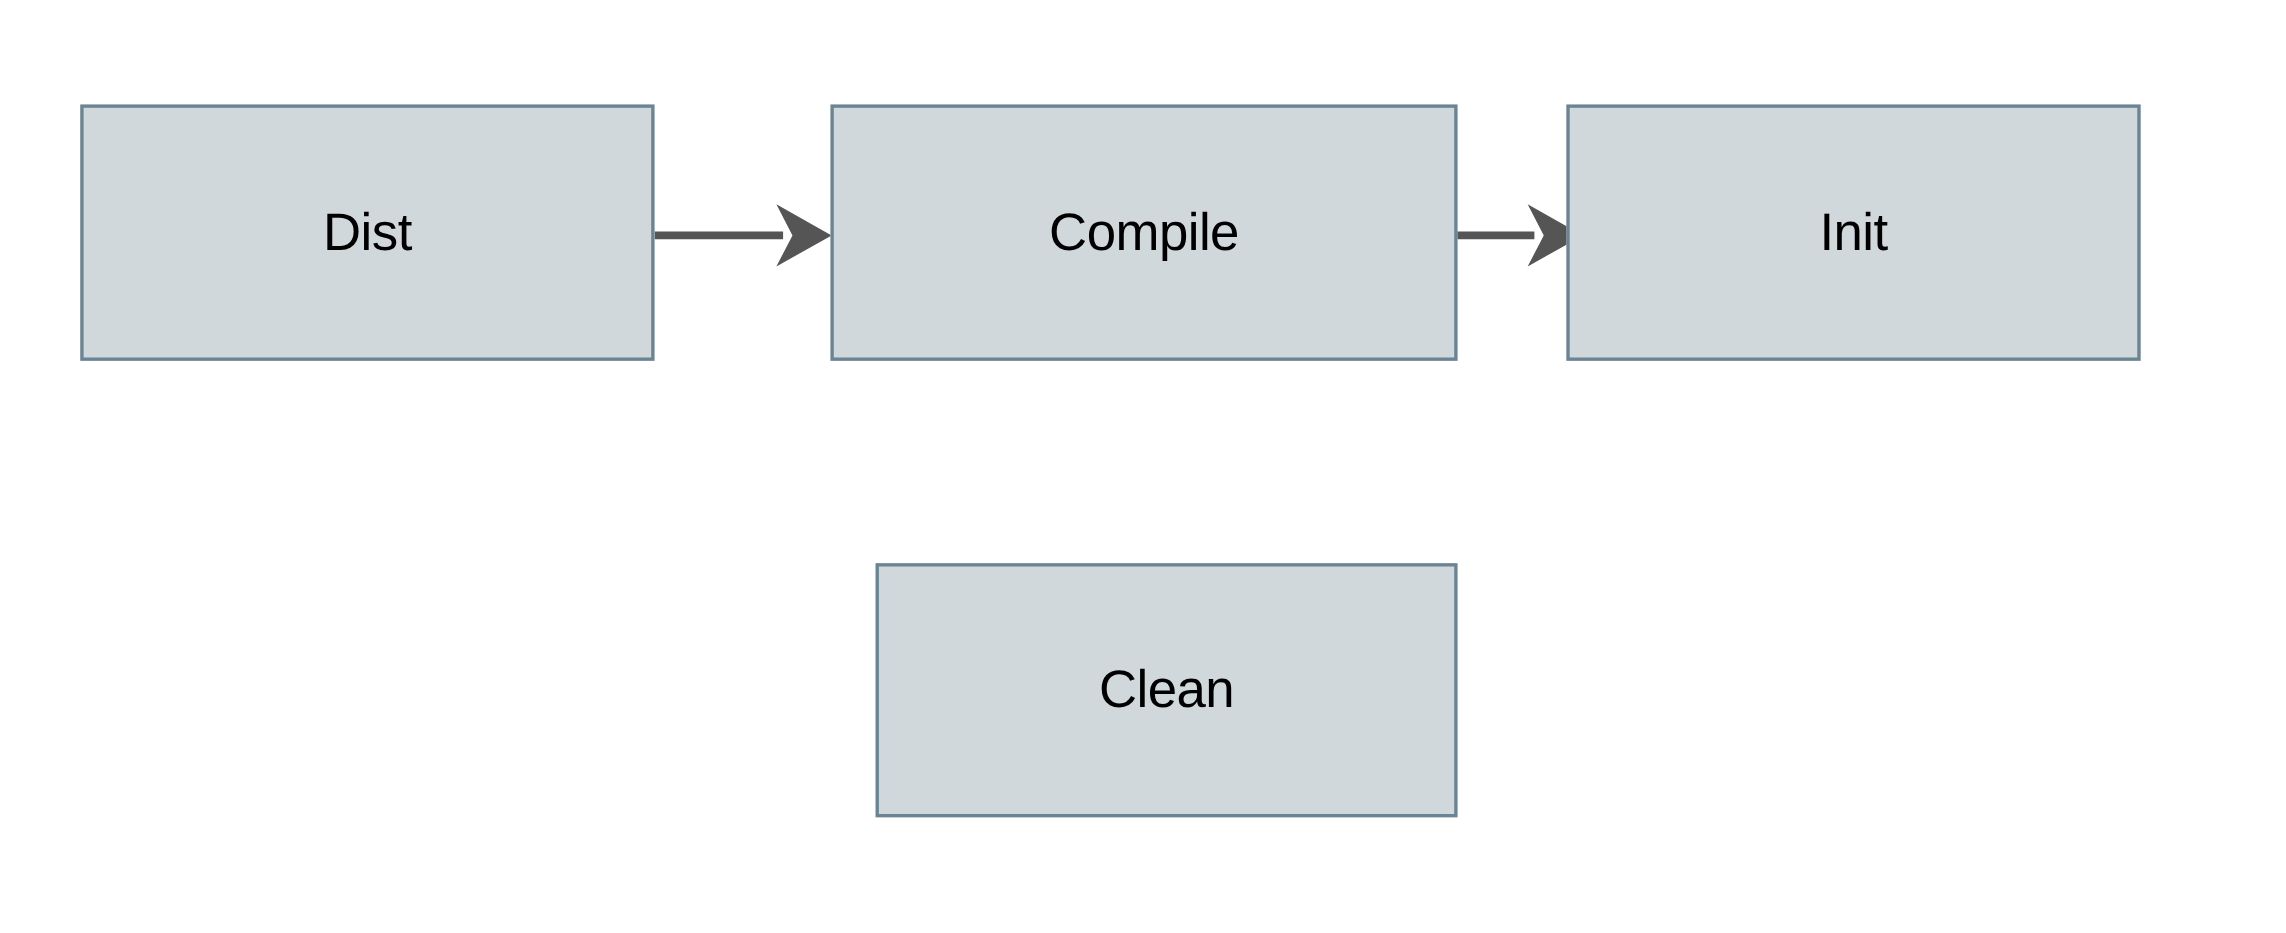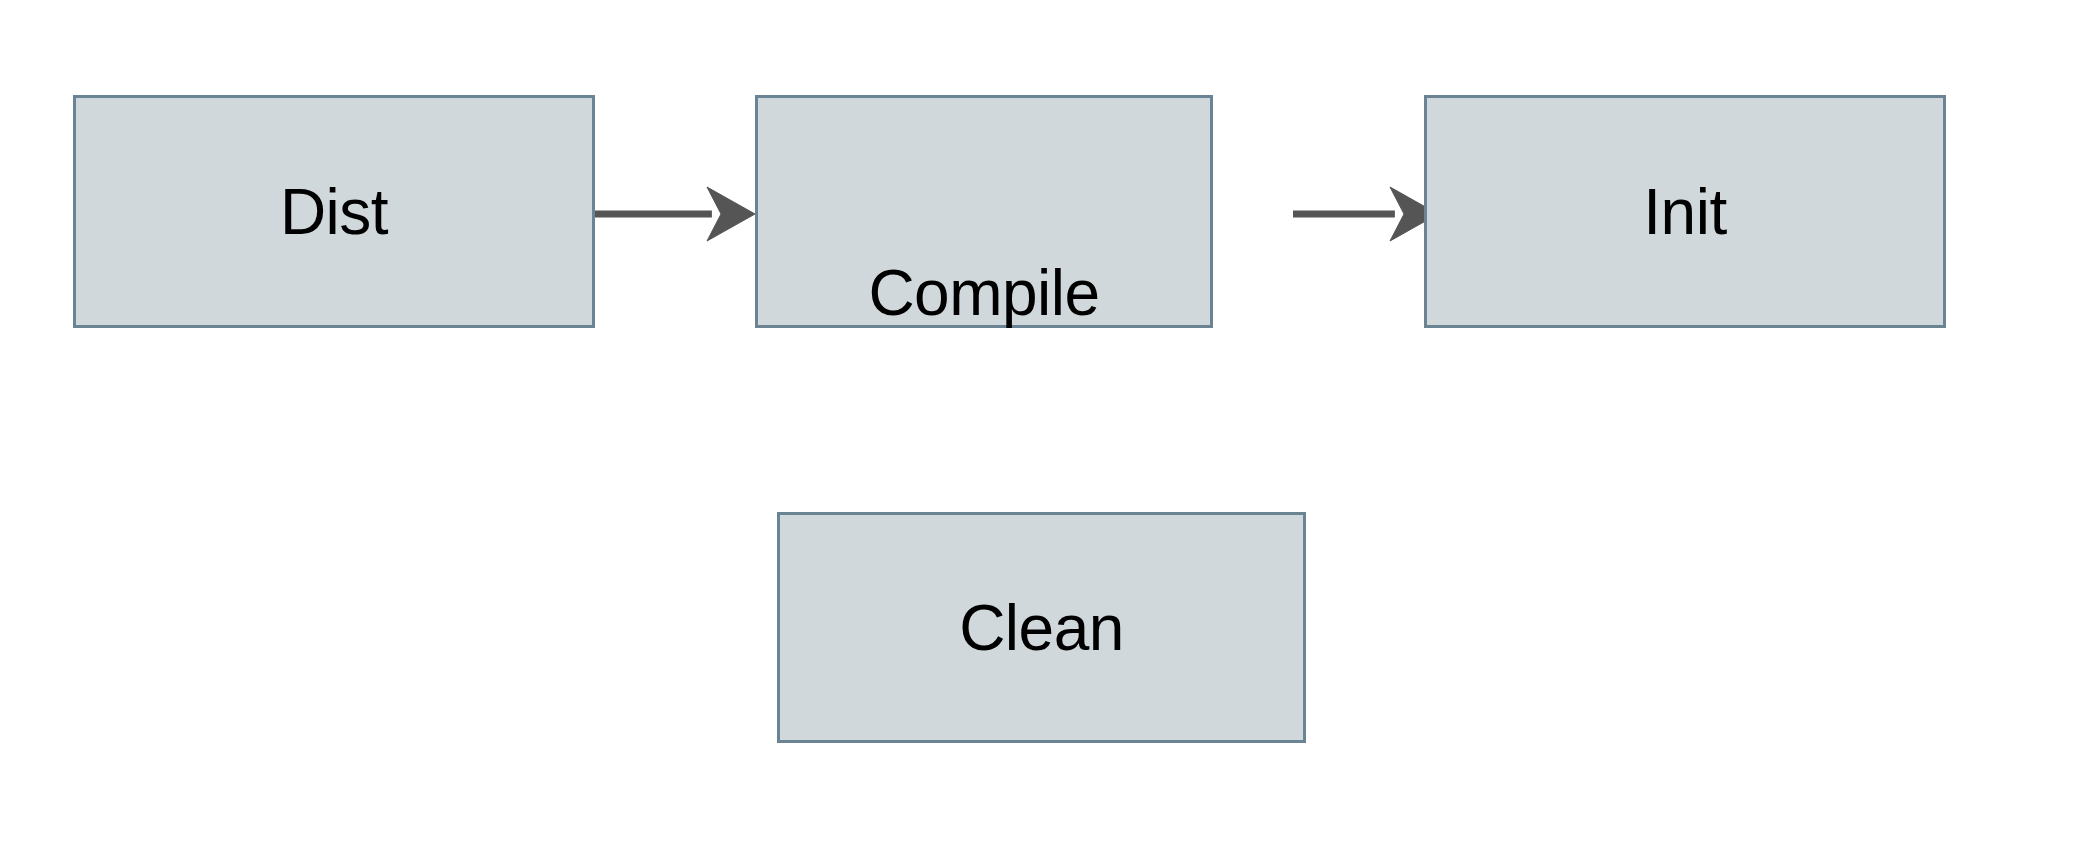--- a/index.html
+++ b/index.html
@@ -22,21 +22,21 @@
     position: absolute;
     box-sizing: border-box;
     background: #d0d8dc;
     border: 3px solid #6b8494;
     display: flex;
     align-items: center;
     justify-content: center;
   }
   .node-label {
     font-family: "Liberation Sans", sans-serif;
-    font-size: 64px;
+    font-size: 48px;
     font-weight: 400;
     line-height: 1;
     color: #000000;
     letter-spacing: -0.5px;
     white-space: nowrap;
     user-select: none;
   }
   .edge-layer {
     position: absolute;
     left: 0;
@@ -77,25 +77,25 @@
           <line x1="1293" y1="214" x2="1394.9" y2="214" class="edge-line" stroke="#555555" stroke-width="7"></line>
           <polygon points="1438.00,214.00 1390.00,241.00 1404.00,214.00 1390.00,187.00" class="edge-head" fill="#555555" stroke="#555555"></polygon>
         </g>
     </svg>
   </div>
 
   <div class="node" style="left: 73px; top: 95px; width: 522px; height: 233px; background: rgb(208, 216, 220); border-color: rgb(107, 132, 148); border-width: 3px;">
     <span class="node-label">Dist</span>
   </div>
 
-  <div class="node" style="left: 755px; top: 95px; width: 458px; height: 233px; background: rgb(208, 216, 220); border-color: rgb(107, 132, 148); border-width: 3px; align-items: flex-end;">
+  <div class="node" style="left: 755px; top: 95px; width: 570px; height: 233px; background: rgb(208, 216, 220); border-color: rgb(107, 132, 148); border-width: 3px;">
     <span class="node-label">Compile</span>
   </div>
 
   <div class="node" style="left: 1424px; top: 95px; width: 522px; height: 233px; background: rgb(208, 216, 220); border-color: rgb(107, 132, 148); border-width: 3px;">
     <span class="node-label">Init</span>
   </div>
 
-  <div class="node" style="left: 777px; top: 512px; width: 529px; height: 231px; background: rgb(208, 216, 220); border-color: rgb(107, 132, 148); border-width: 3px;">
+  <div class="node" style="left: 796px; top: 512px; width: 529px; height: 231px; background: rgb(208, 216, 220); border-color: rgb(107, 132, 148); border-width: 3px;">
     <span class="node-label">Clean</span>
   </div>
 
 </div>
 
 </body></html>

